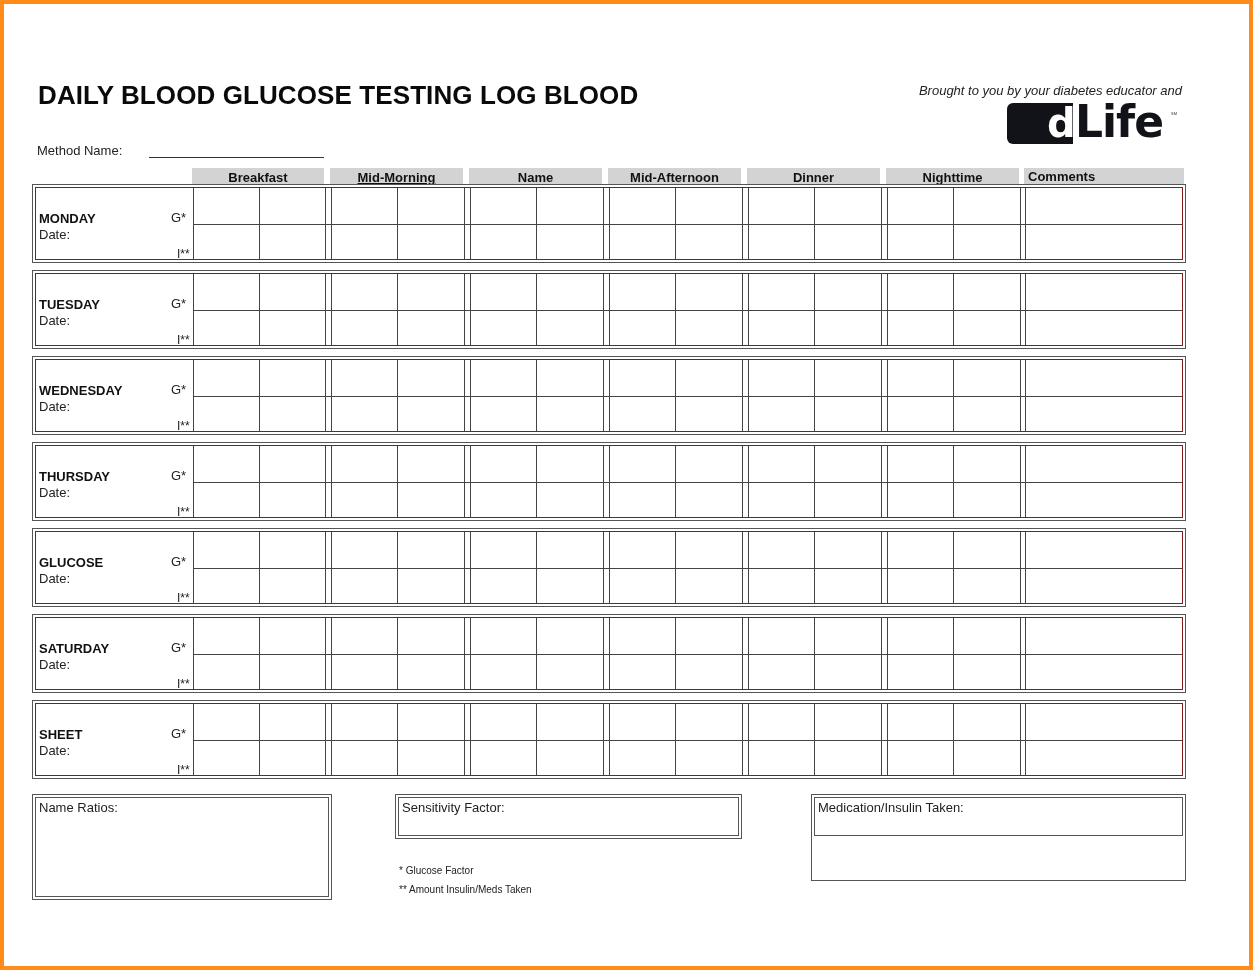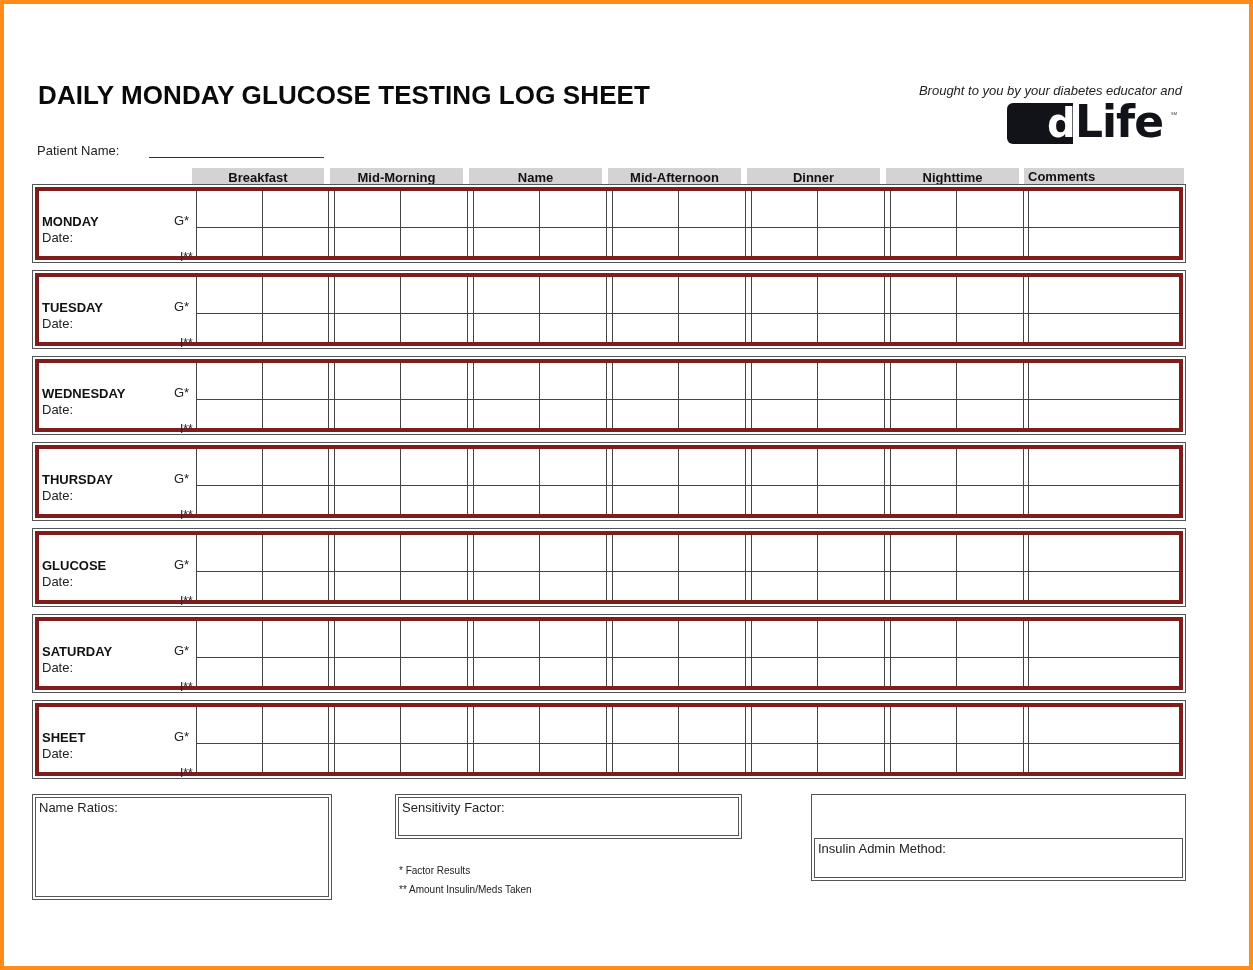--- a/index.html
+++ b/index.html
@@ -13,52 +13,52 @@
   .logo-d { position: absolute; left: 40px; top: -1px; font-size: 40px; font-weight: bold; color: #ffffff; line-height: 42px; font-family: "DejaVu Sans", sans-serif; }
   .logo-life { position: absolute; left: 68px; top: -6px; font-size: 44px; font-weight: bold; color: #111318; line-height: 50px; font-family: "DejaVu Sans", sans-serif; letter-spacing: -1px; }
   .logo-sm { position: absolute; left: 164px; top: 8px; font-size: 4px; color: #333; }
   .patient-label { position: absolute; left: 37px; top: 143px; font-size: 13px; color: #222; }
   .patient-line { position: absolute; left: 149px; top: 157px; width: 175px; border-bottom: 1px solid #333; height: 1px; }
 
   .hdr { position: absolute; top: 168px; height: 17px; background: #d3d3d3; font-size: 13px; font-weight: bold; text-align: center; line-height: 20px; color: #111; overflow: hidden; }
   .hdr.comments { text-align: left; padding-left: 4px; line-height: 17px; }
 
   .day { position: absolute; left: 32px; width: 1154px; height: 79px; border: 1px solid #555; }
-  .day-inner { position: absolute; left: 2px; top: 2px; right: 2px; bottom: 2px; border: 4px solid #7f1d1d; text-decoration: underline; }
+  .day-inner { position: absolute; left: 2px; top: 2px; right: 2px; bottom: 2px; border: 1px solid #7f1d1d; text-decoration: underline; }
   .dayname { position: absolute; left: 3px; top: 23px; font-size: 13px; font-weight: bold; color: #111; }
   .datelbl { position: absolute; left: 3px; top: 39px; font-size: 13px; color: #222; }
   .glbl { position: absolute; left: 135px; top: 22px; font-size: 13px; color: #222; }
   .ilbl { position: absolute; left: 141px; top: 59px; font-size: 12px; color: #222; }
   .vline { position: absolute; top: 0; bottom: 0; width: 0; border-left: 1px solid #444; }
   .hline { position: absolute; height: 0; border-top: 1px solid #444; top: 36px; }
 
   .box { position: absolute; border: 1px solid #555; }
   .box-inner { position: absolute; left: 2px; top: 2px; right: 2px; bottom: 2px; border: 1px solid #555; }
   .box-label { position: absolute; left: 3px; top: 2px; font-size: 13px; color: #222; }
   .note { position: absolute; left: 399px; font-size: 10px; color: #222; }
 </style>
 </head>
 <body>
 
 <div class="frame"></div>
 
-<div class="title">DAILY MONDAY GLUCOSE TESTING LOG SHEET</div>
+<div class="title">DAILY BLOOD GLUCOSE TESTING LOG BLOOD</div>
 <div class="brought">Brought to you by your diabetes educator and</div>
 <div class="logo">
   <div class="logo-block"></div>
   <span class="logo-d">d</span>
   <span class="logo-life">Life</span>
   <span class="logo-sm">SM</span>
 </div>
 
-<div class="patient-label">Patient Name:</div>
+<div class="patient-label">Method Name:</div>
 <div class="patient-line"></div>
 
 <div class="hdr" style="left:192px;width:132px;">Breakfast</div>
-<div class="hdr" style="left:330px;width:133px;">Mid-Morning</div>
+<div class="hdr" style="left:330px;width:133px;text-decoration:underline;">Mid-Morning</div>
 <div class="hdr" style="left:469px;width:133px;">Name</div>
 <div class="hdr" style="left:608px;width:133px;">Mid-Afternoon</div>
 <div class="hdr" style="left:747px;width:133px;">Dinner</div>
 <div class="hdr" style="left:886px;width:133px;">Nighttime</div>
 <div class="hdr comments" style="left:1024px;width:160px;">Comments</div>
 
 <div id="days">
     <div class="day" style="top: 184px;">
       <div class="day-inner">
         <div class="dayname">MONDAY</div>
@@ -444,20 +444,20 @@
     <div class="box-label">Name Ratios:</div>
   </div>
 </div>
 
 <div class="box" style="left:395px;top:794px;width:347px;height:45px;padding-left:16px;">
   <div class="box-inner">
     <div class="box-label">Sensitivity Factor:</div>
   </div>
 </div>
 
-<div class="note" style="top:865px;">* Factor Results</div>
+<div class="note" style="top:865px;">* Glucose Factor</div>
 <div class="note" style="top:884px;">** Amount Insulin/Meds Taken</div>
 
 <div class="box" style="left:811px;top:794px;width:375px;height:87px;">
-  <div class="box-inner" style="top:43px;">
-    <div class="box-label">Insulin Admin Method:</div>
+  <div class="box-inner" style="bottom:auto;height:39px;">
+    <div class="box-label">Medication/Insulin Taken:</div>
   </div>
 </div>
 
 </body></html>

